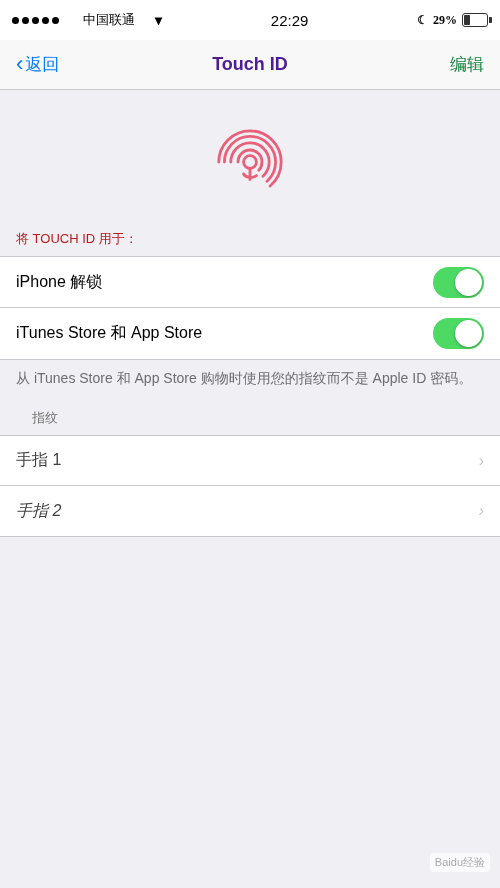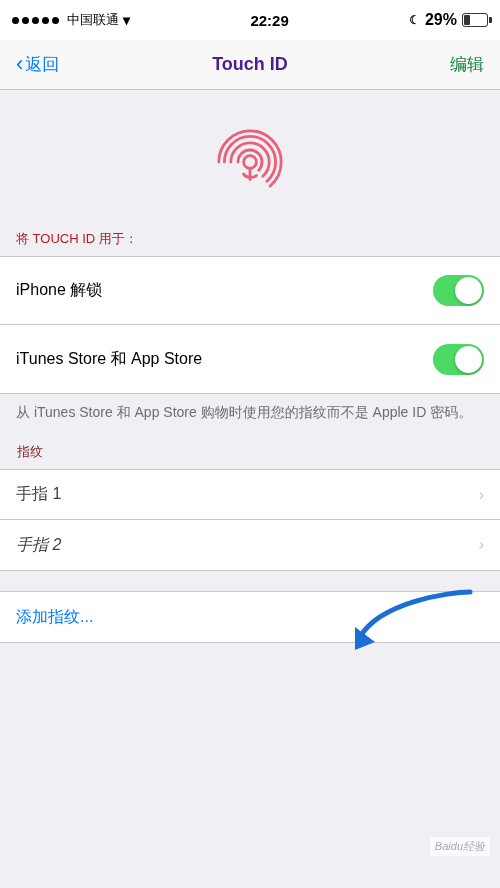--- a/index.html
+++ b/index.html
@@ -20,21 +20,21 @@
       display: flex;
       align-items: center;
       justify-content: space-between;
       padding: 0 12px;
       font-size: 13px;
       font-weight: 600;
     }
     .status-left {
       display: flex;
       align-items: center;
-      gap: 4px;
+      gap: 20px;
     }
     .status-dots {
       display: flex;
       gap: 3px;
       align-items: center;
     }
     .status-dot {
       width: 7px;
       height: 7px;
       background: #000;
@@ -43,30 +43,30 @@
     .carrier {
       font-size: 13px;
       font-weight: 500;
       margin-left: 4px;
     }
     .wifi-icon {
       font-size: 14px;
     }
     .status-center {
       font-size: 15px;
-      font-weight: 700;
+      font-weight: 400;
     }
     .status-right {
       display: flex;
       align-items: center;
       gap: 5px;
       font-size: 12px;
     }
     .moon-icon { font-size: 12px; }
-    .battery-pct { font-size: 16px; }
+    .battery-pct { font-size: 12px; font-family: Liberation Serif, serif; }
     .battery {
       width: 26px;
       height: 14px;
       border: 1.5px solid #333;
       border-radius: 3px;
       position: relative;
       display: flex;
       align-items: center;
       padding: 1px;
     }
@@ -157,21 +157,21 @@
       border-top: 1px solid #c8c7cc;
       border-bottom: 1px solid #c8c7cc;
       margin-bottom: 0;
     }
 
     .settings-row {
       display: flex;
       align-items: center;
       justify-content: space-between;
       padding: 0 16px;
-      height: 68px;
+      height: 51px;
       border-bottom: 1px solid #c8c7cc;
       background: #fff;
     }
     .settings-row:last-child {
       border-bottom: none;
       gap: 12px;
     }
     .settings-row-label {
       font-size: 16px;
       color: #000;
@@ -202,22 +202,22 @@
     .description-text {
       font-size: 14px;
       color: #6d6d72;
       padding: 8px 16px 20px;
       line-height: 1.5;
     }
 
     
     .fingerprint-section-label {
       font-size: 13px;
-      color: #7f1d1d;
-      padding: 0 16px 8px 17px;
+      color: #737373;
+      padding: 0 16px 8px 32px;
     }
 
     .fingerprint-list {
       background: #fff;
       border-top: 1px solid #c8c7cc;
       border-bottom: 1px solid #c8c7cc;
     }
 
     .fingerprint-item {
       display: flex;
@@ -271,28 +271,27 @@
       pointer-events: none;
     }
     .arrow-svg {
       width: 130px;
       height: 80px;
     }
 
     
     .watermark {
       position: fixed;
-      bottom: 32px;
+      bottom: 16px;
       right: 10px;
       font-size: 11px;
       color: #aaa;
       background: rgba(255,255,255,0.7);
       padding: 2px 5px;
       border-radius: 3px;
-      font-style: italic;
     }
   </style>
 </head>
 <body>
 
 <div class="status-bar">
   <div class="status-left">
     <div class="status-dots">
       <div class="status-dot"></div>
       <div class="status-dot"></div>
@@ -371,28 +370,16 @@
     <div class="fingerprint-item">
       <span class="fingerprint-item-label">手指 1</span>
       <span class="fingerprint-item-chevron">›</span>
     </div>
     <div class="fingerprint-item">
       <span class="fingerprint-item-label">手指 2</span>
       <span class="fingerprint-item-chevron">›</span>
     </div>
   </div>
 
-  <div class="add-fingerprint-area">
-    <div class="add-fingerprint-row">
-      <span class="add-fingerprint-label">添加指纹...</span>
-    </div>
-
-    <div class="arrow-container">
-      <svg class="arrow-svg" viewBox="0 0 130 80" fill="none" xmlns="http://www.w3.org/2000/svg">
-        <path d="M120 10 C100 10 30 20 10 55" stroke="#1a6fd4" stroke-width="5" stroke-linecap="round"></path>
-        <polygon points="5,45 5,68 25,60" fill="#1a6fd4"></polygon>
-      </svg>
-    </div>
-  </div>
 
 </div>
 
 <div class="watermark">Baidu经验</div>
 
 </body></html>

